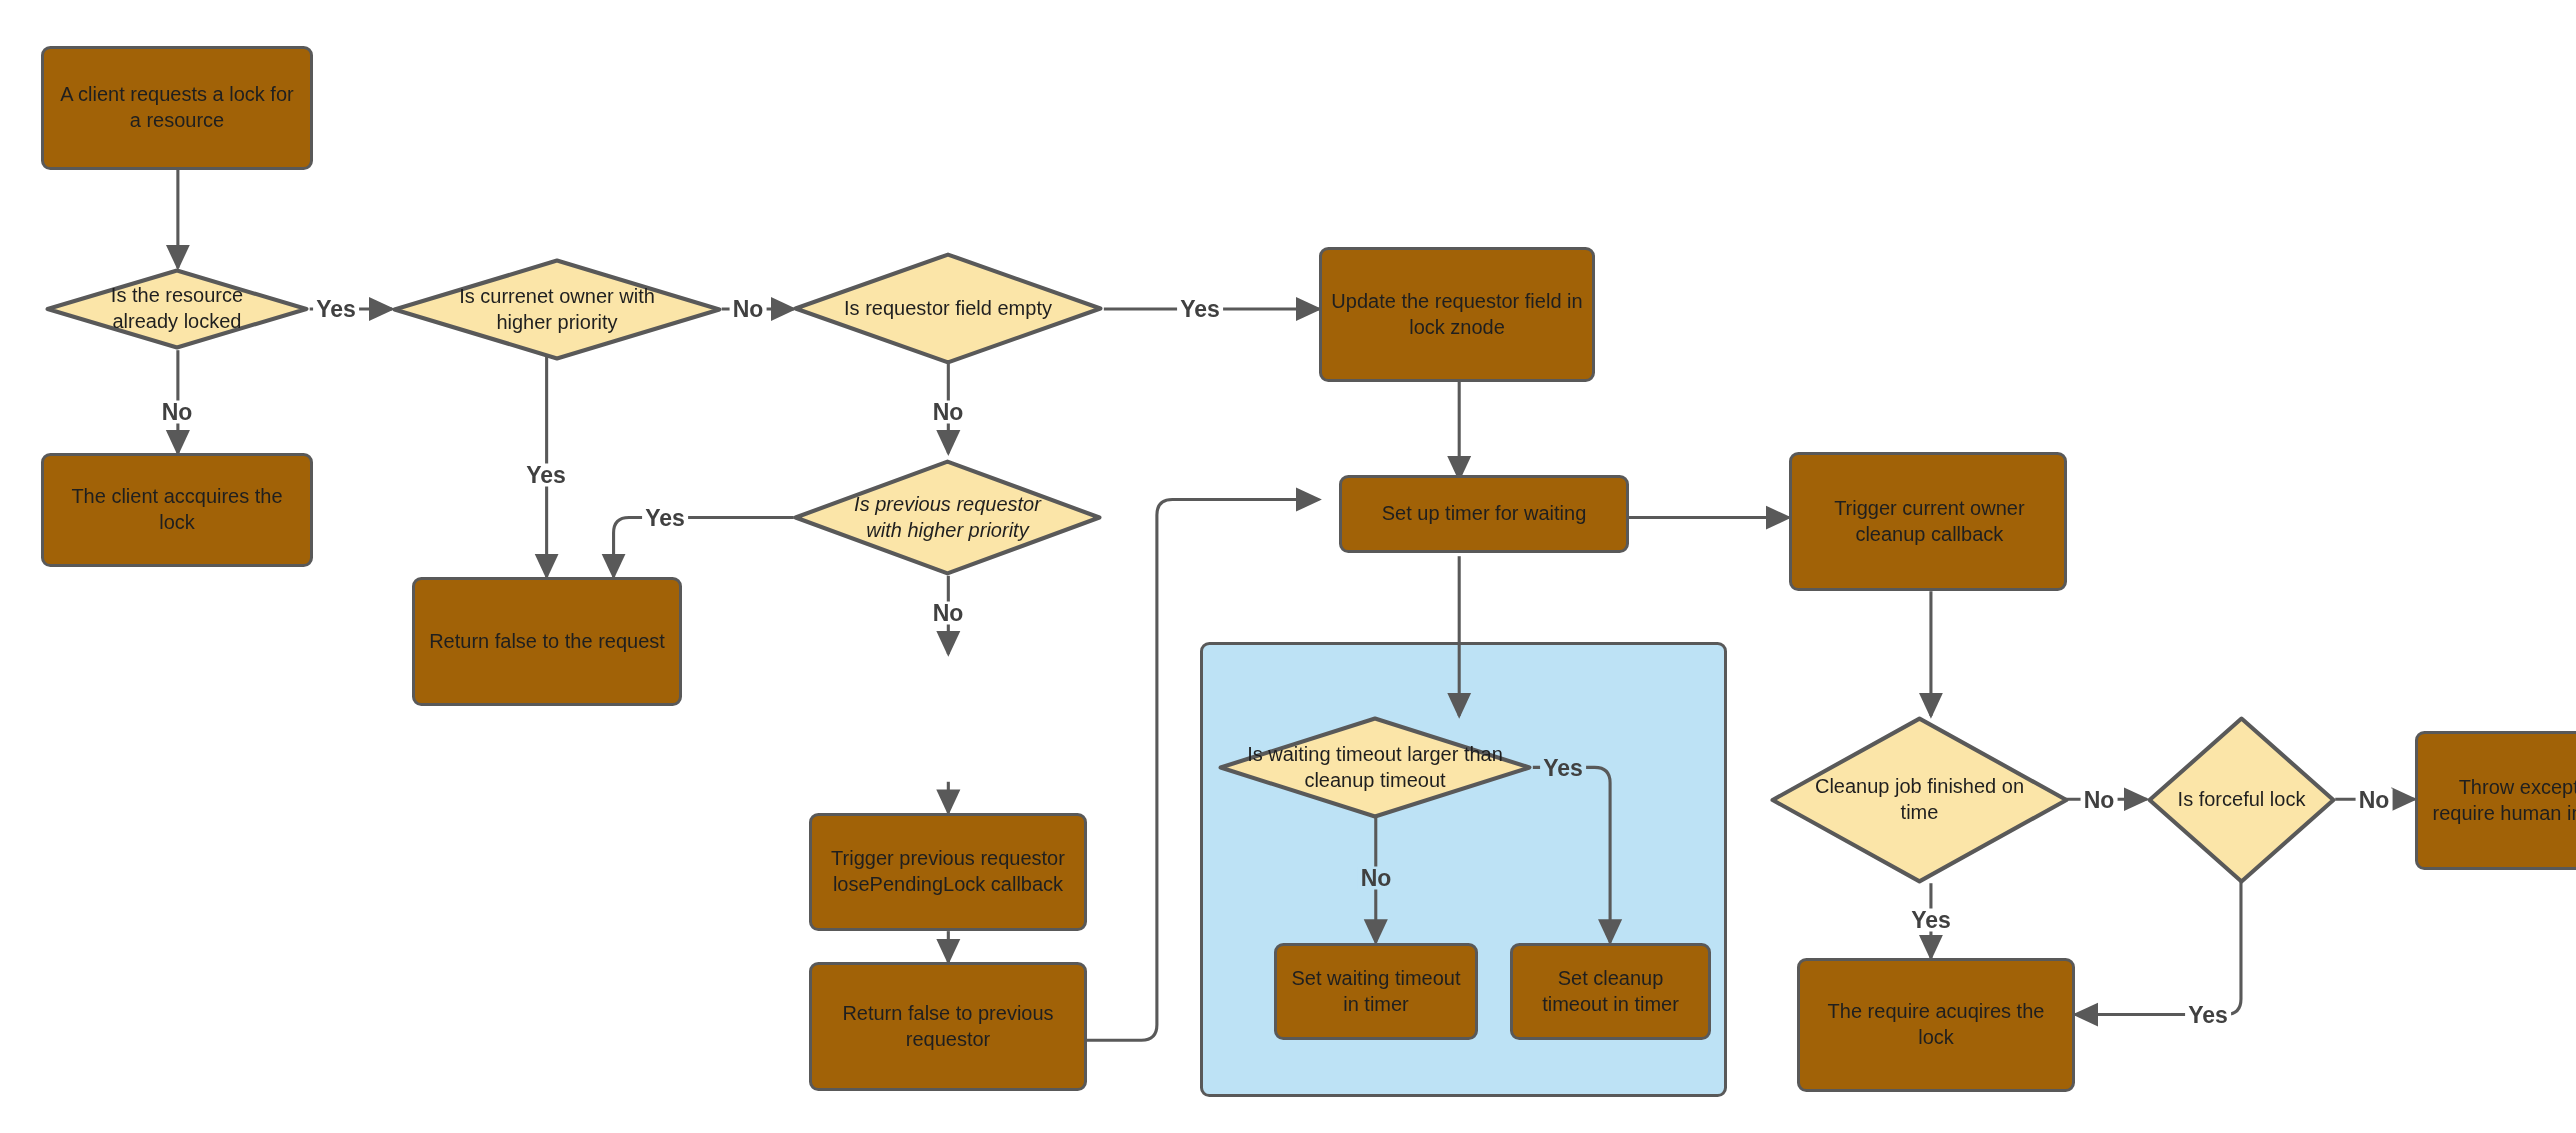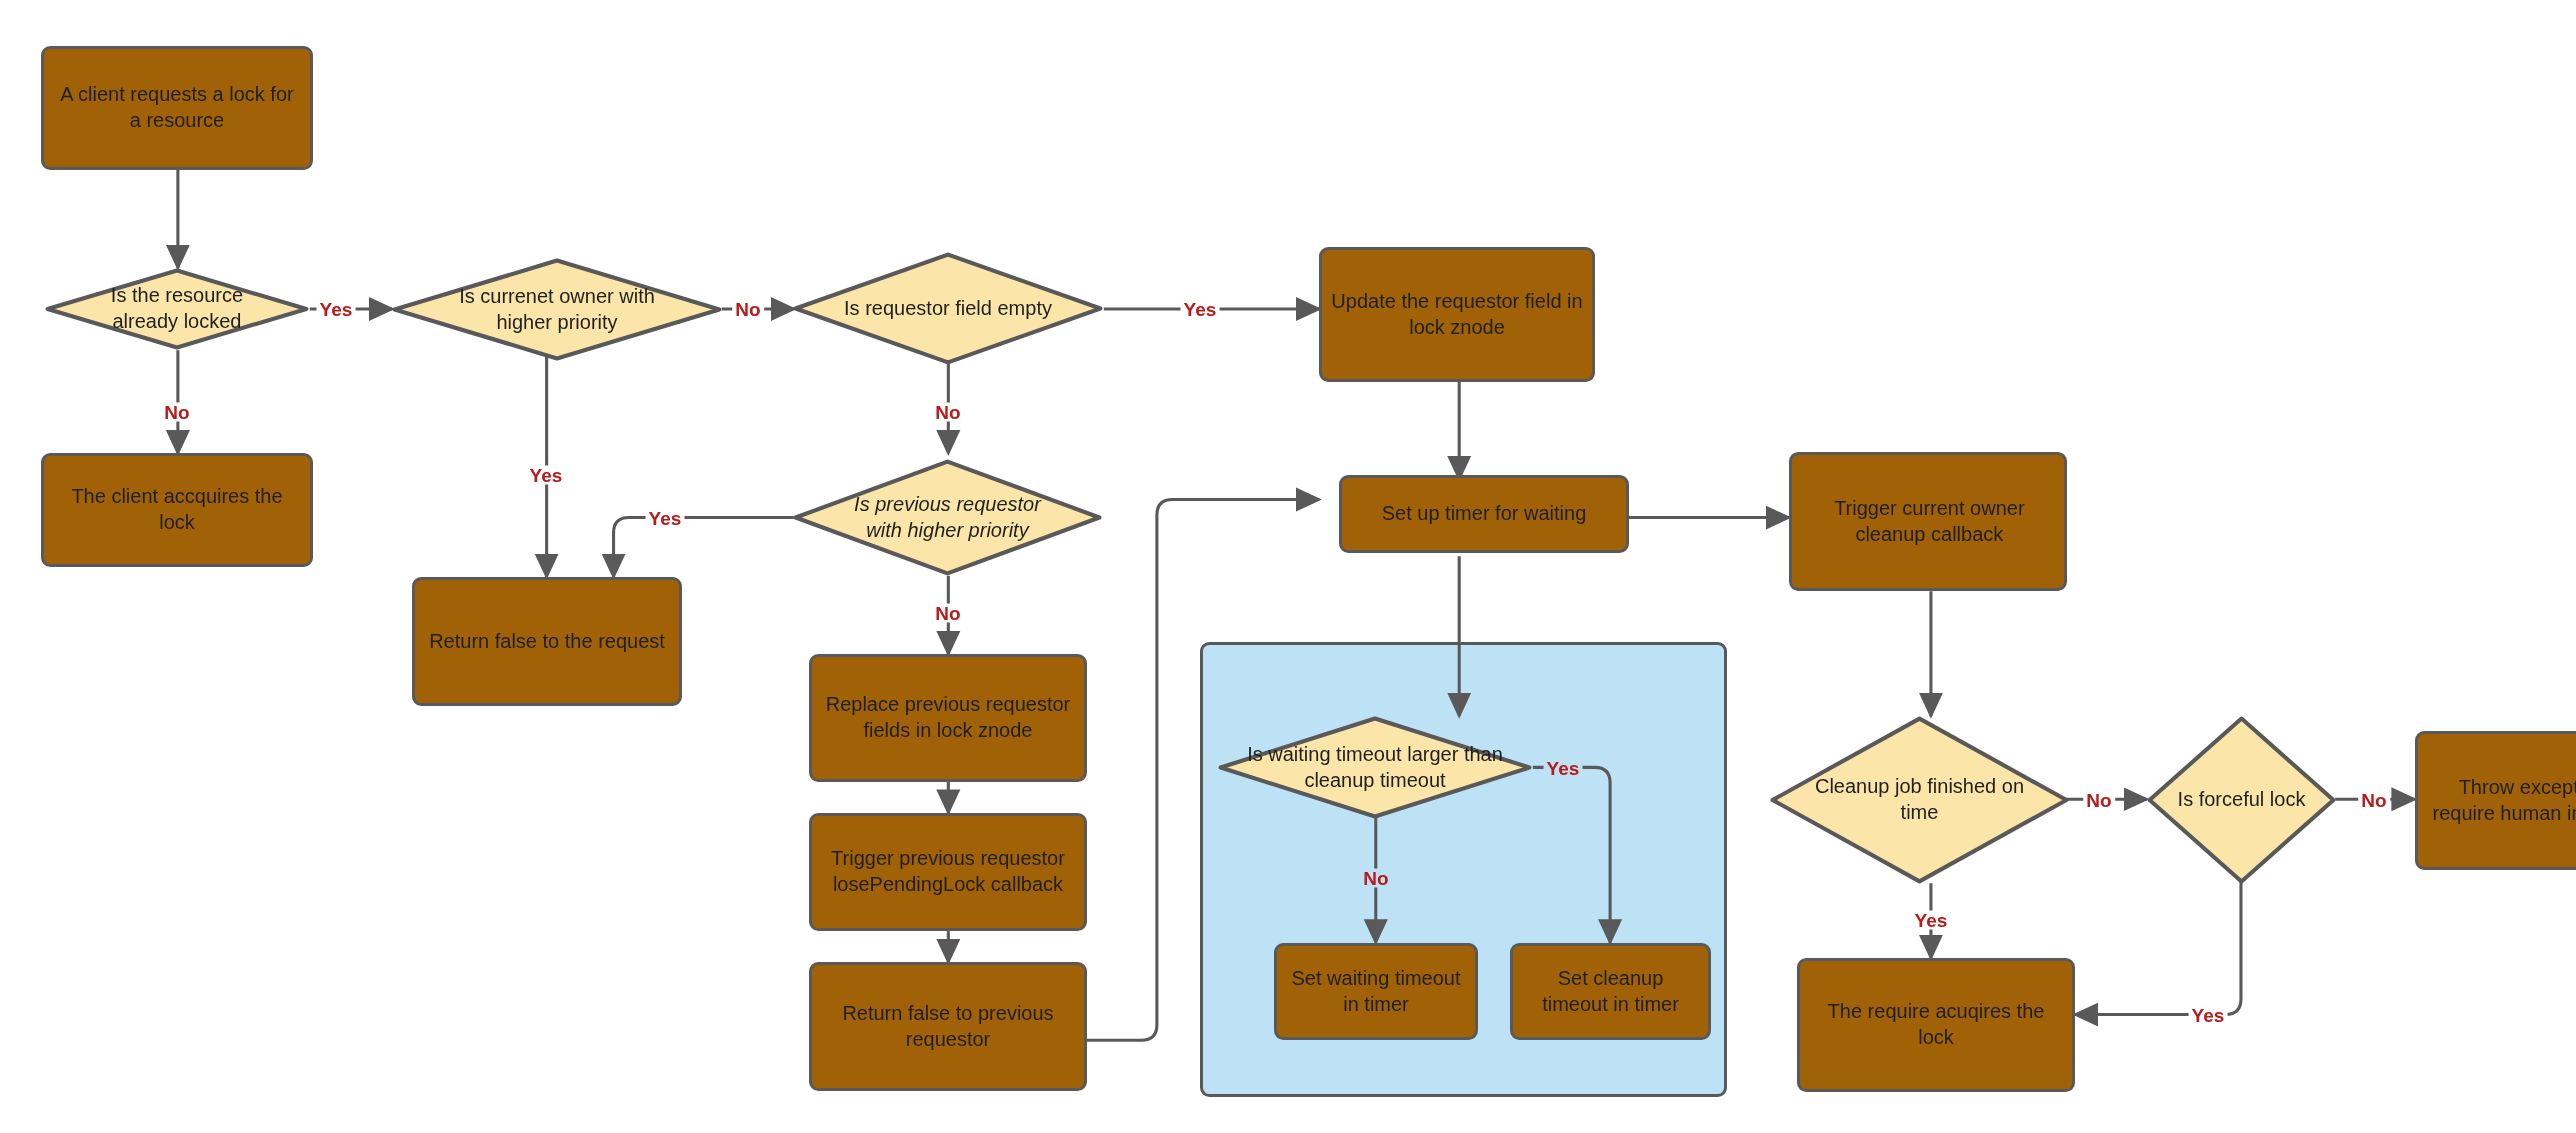--- a/index.html
+++ b/index.html
@@ -65,23 +65,23 @@
   }
   .subgraph {
     position: absolute;
     box-sizing: border-box;
     background: #bde2f5;
     border: 3.6px solid #595959;
     border-radius: 9.3px;
   }
   .edge-label {
     position: absolute;
-    font-size: 19px;
+    font-size: 23px;
     font-weight: bold;
-    color: #b91c1c;
+    color: #404040;
     background: #ffffff;
     padding: 0 3.1px;
     white-space: nowrap;
     transform: translate(-50%, -50%);
     line-height: 1;
   }
   .edge-label.on-blue { background: #bde2f5; }
 </style>
 </head>
 <body>
@@ -189,23 +189,20 @@
   </div>
 
   <div class="node proc" style="left:1319px; top:475px; width:290px; height:78px;margin-left:20px;">
     <span>Set up timer for waiting</span>
   </div>
 
   <div class="node proc" style="left:1789px; top:452px; width:278px; height:139px;padding-left:12px;">
     <span>Trigger current owner cleanup callback</span>
   </div>
 
-  <div class="node proc" style="left:809px; top:654px; width:278px; height:128px;">
-    <span>Replace previous requestor fields in lock znode</span>
-  </div>
 
   <div class="node proc" style="left:809px; top:813px; width:278px; height:118px;">
     <span>Trigger previous requestor losePendingLock callback</span>
   </div>
 
   <div class="node proc" style="left:809px; top:962px; width:278px; height:129px;text-align:center;">
     <span>Return false to previous requestor</span>
   </div>
 
   <div class="decision-wrap" style="left:1218px; top:716px; width:314px; height:103px;">

